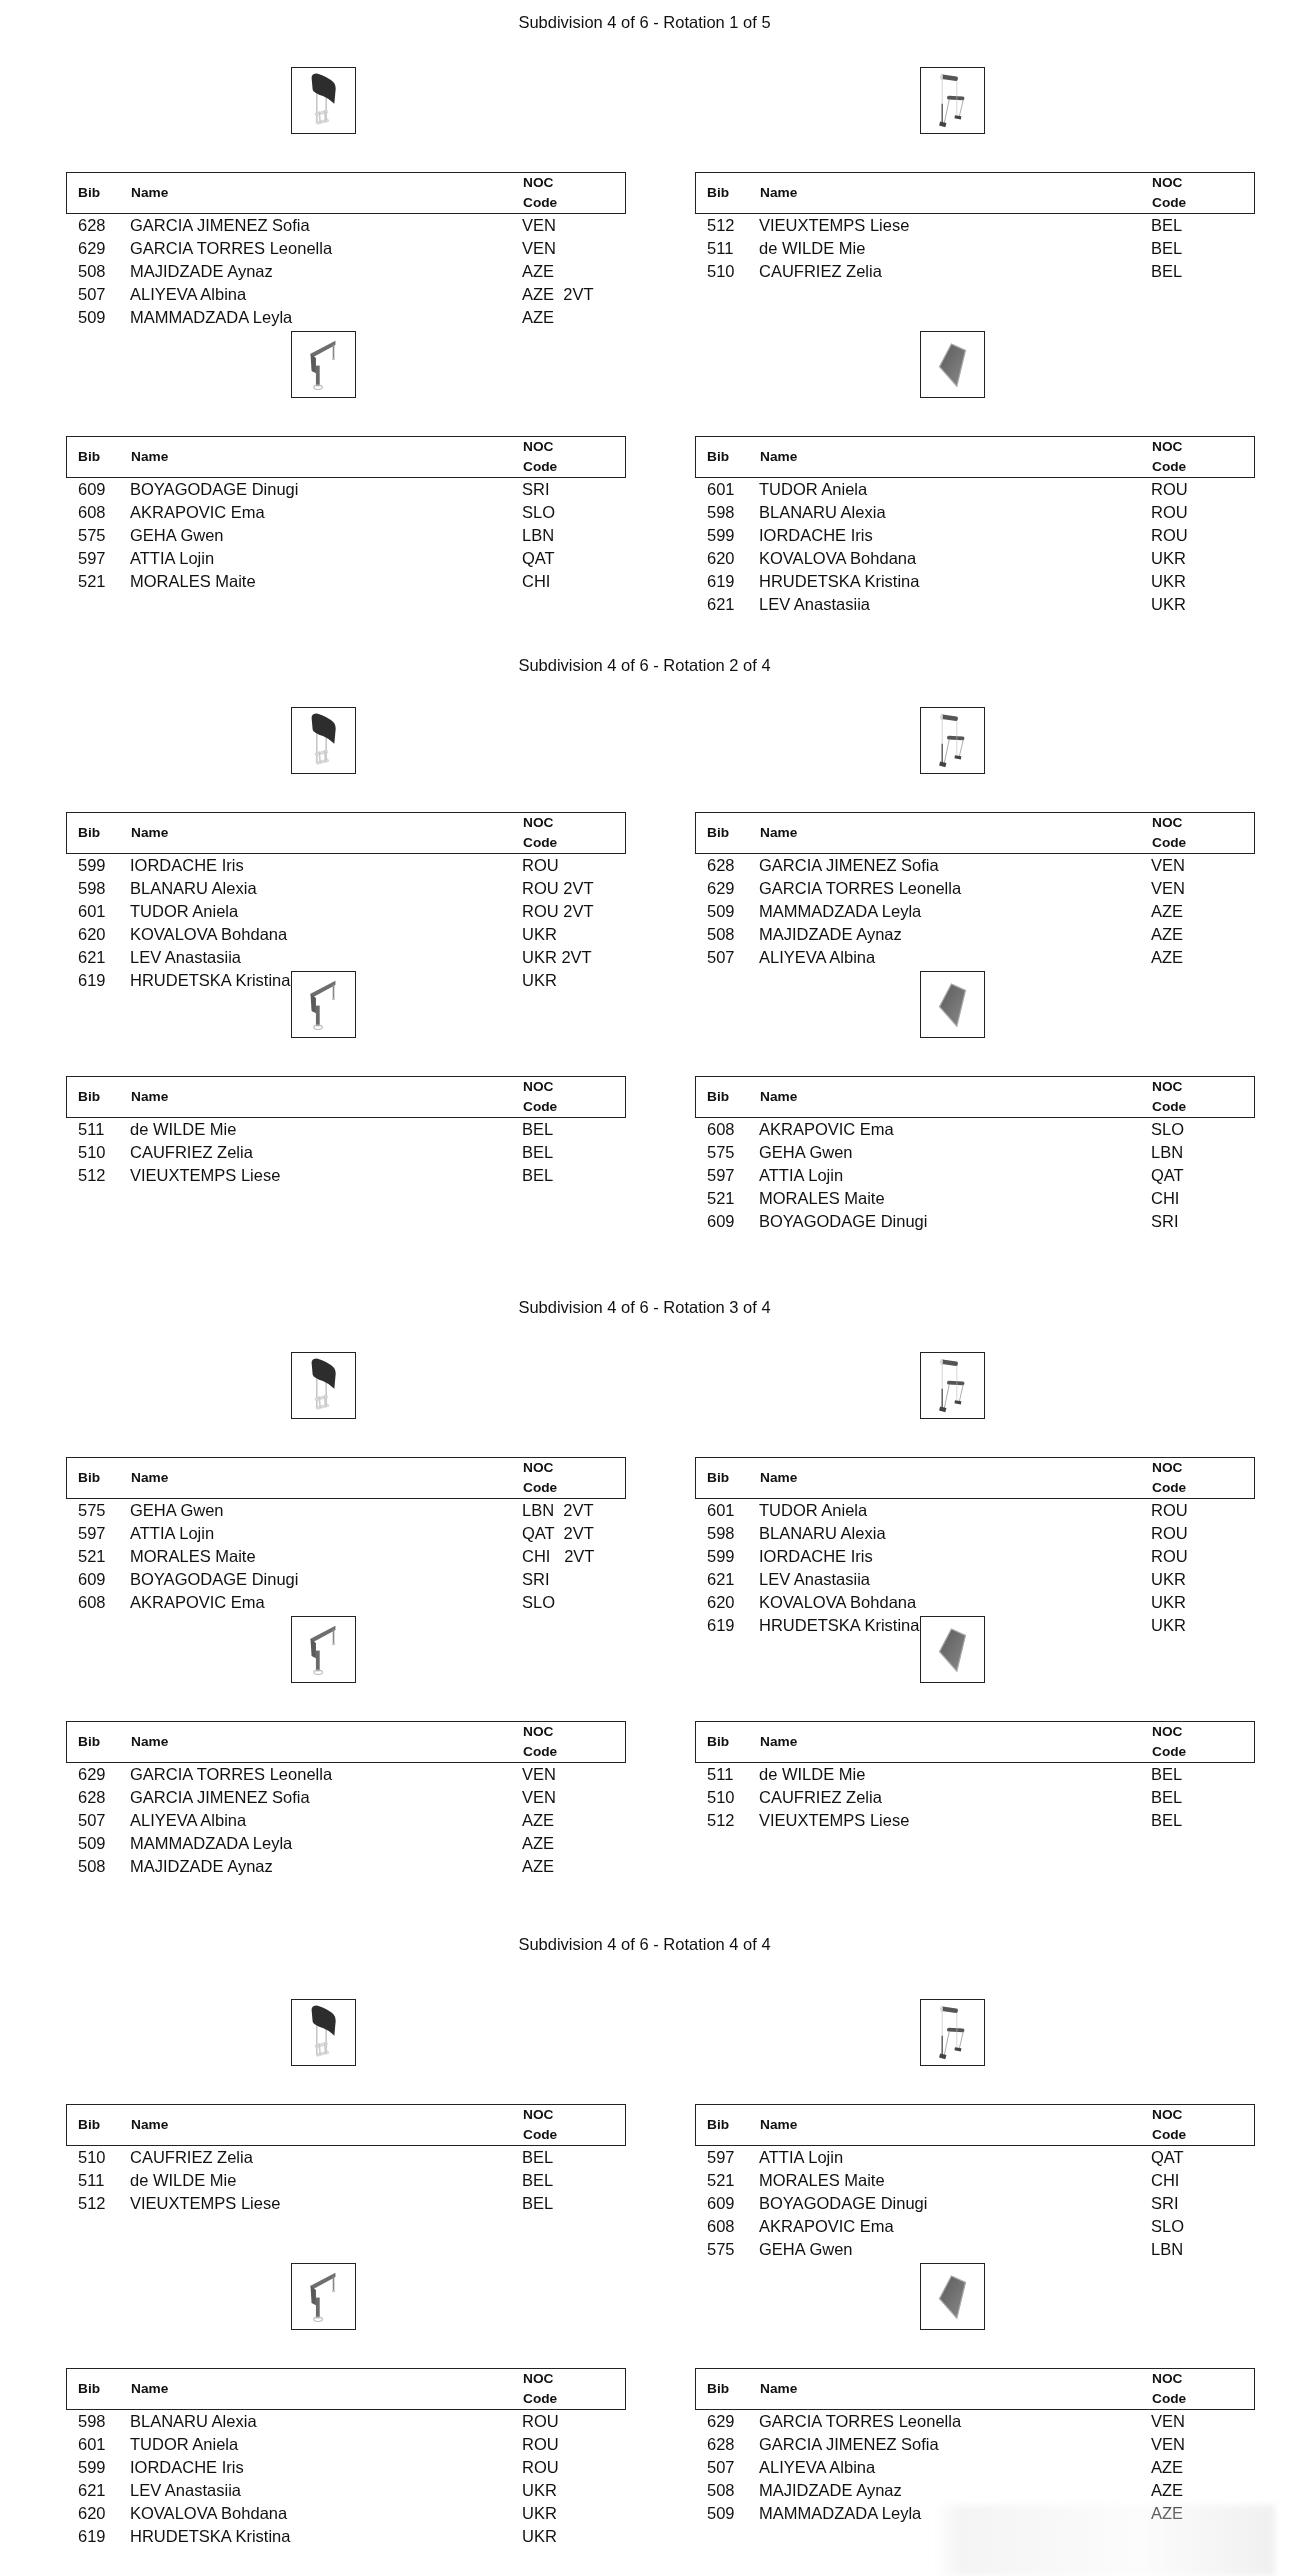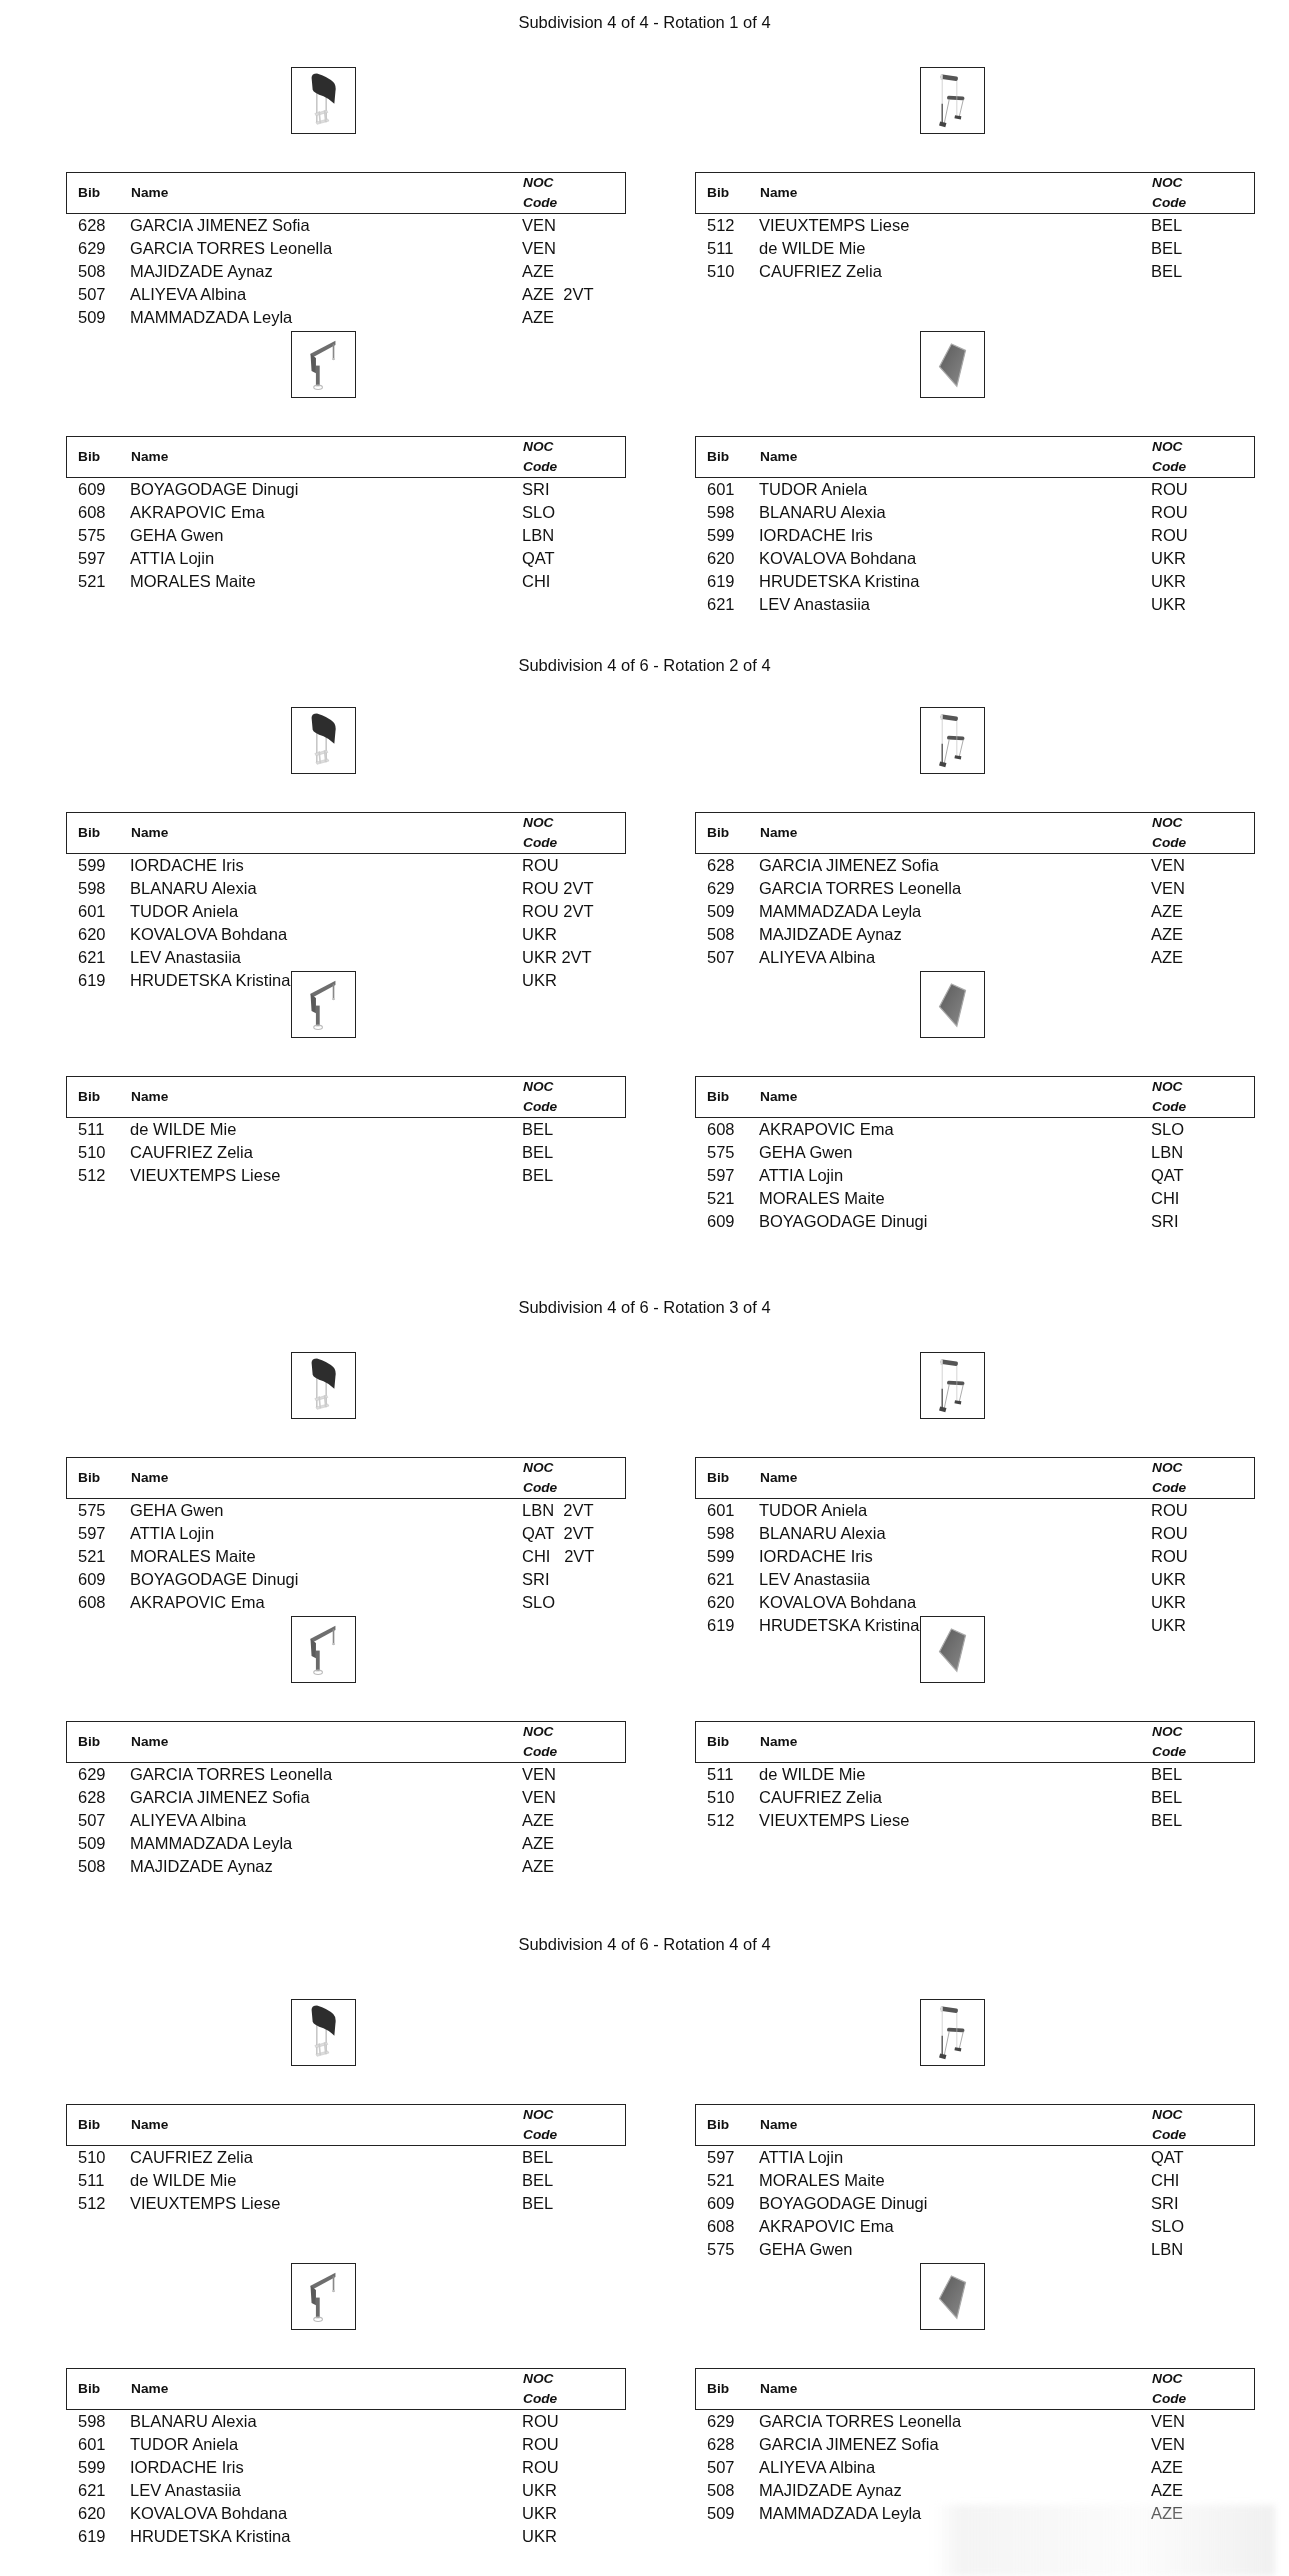--- a/index.html
+++ b/index.html
@@ -6,33 +6,33 @@
   body{width:1289px;height:2576px;position:relative;overflow:hidden;font-family:"Liberation Sans",sans-serif;color:#111;}
   .rotation{position:absolute;left:0;width:1289px;}
   .rot-title{position:absolute;left:0;width:1289px;top:11px;text-align:center;font-size:16.5px;line-height:22px;}
   .app{position:absolute;width:560px;}
   .app-icon{position:absolute;width:65px;height:67px;border:0.8px solid #222;background:#fff;box-sizing:border-box;}
   .app-icon svg{width:100%;height:100%;display:block;}
   .tbl{position:absolute;left:0;width:560px;}
   .thead{position:relative;height:42px;border:1.6px solid #222;box-sizing:border-box;font-weight:bold;font-size:13.7px;margin-top:32px;}
   .thead .h-bib{position:absolute;left:11px;top:12px;}
   .thead .h-name{position:absolute;left:64px;top:12px;}
-  .thead .h-noc{position:absolute;left:456px;top:0px;line-height:20px;font-style:italic;}
+  .thead .h-noc{position:absolute;left:456px;top:0px;line-height:20px;}
   .row{position:relative;height:23px;font-size:16.5px;line-height:23px;}
   .row .c-bib{position:absolute;left:12px;}
   .row .c-name{position:absolute;left:64px;white-space:nowrap;}
   .row .c-noc{position:absolute;left:456px;white-space:pre;}
   .fade{position:absolute;left:934px;top:2505px;width:341px;height:71px;background:linear-gradient(90deg,rgba(235,235,235,0.0),rgba(235,235,235,0.55) 8%,rgba(245,245,245,0.3) 60%,rgba(230,230,230,0.6));filter:blur(3.3px);}
 </style>
 </head>
 <body>
 
 <div id="doc">
     <section class="rotation" style="top: 0px;">
-      <div class="rot-title">Subdivision 4 of 4 - Rotation 1 of 4</div>
+      <div class="rot-title">Subdivision 4 of 6 - Rotation 1 of 5</div>
       <div class="app" style="left: 66px; top: 67px;">
         <div class="app-icon" style="left: 225px; top: 0px;">
   <svg viewBox="0 0 60 120">
     <rect x="17" y="40" width="1.6" height="60" fill="#999"></rect>
     <rect x="34" y="40" width="1.6" height="60" fill="#999"></rect>
     <path d="M14 84 l22 -6 l2 4 l-22 6z" fill="#ddd" stroke="#bbb" stroke-width="0.8"></path>
     <path d="M16 100 l22 -6 l2 4 l-22 6z" fill="#ddd" stroke="#bbb" stroke-width="0.8"></path>
     <path d="M22 80 l2 22" stroke="#ccc" stroke-width="3"></path>
     <path d="M32 78 l2 22" stroke="#ccc" stroke-width="3"></path>
     <path d="M8 18 q0 -8 10 -8 q20 6 30 16 q6 6 4 18 l-2 22 q-10 -10 -20 -14 q-18 -6 -20 -12z" fill="#2d2d2d"></path>

